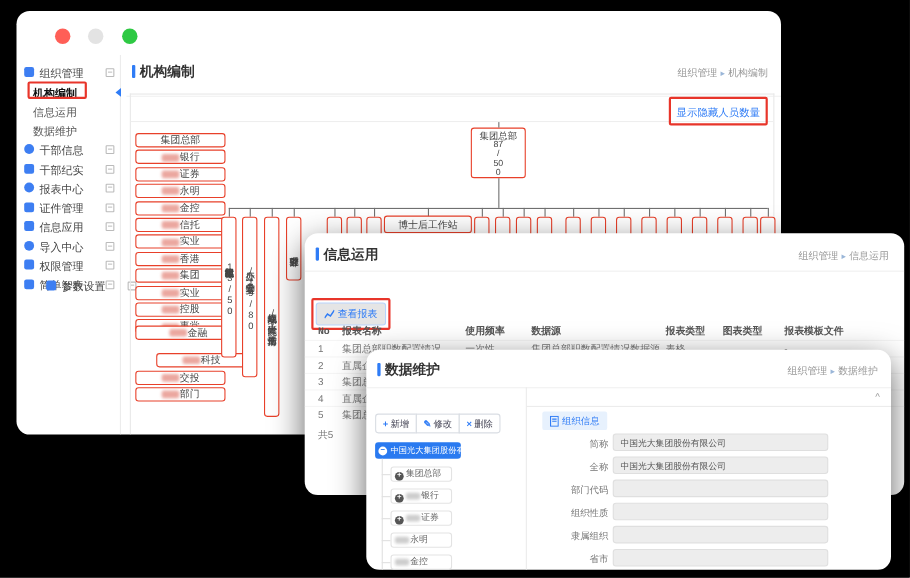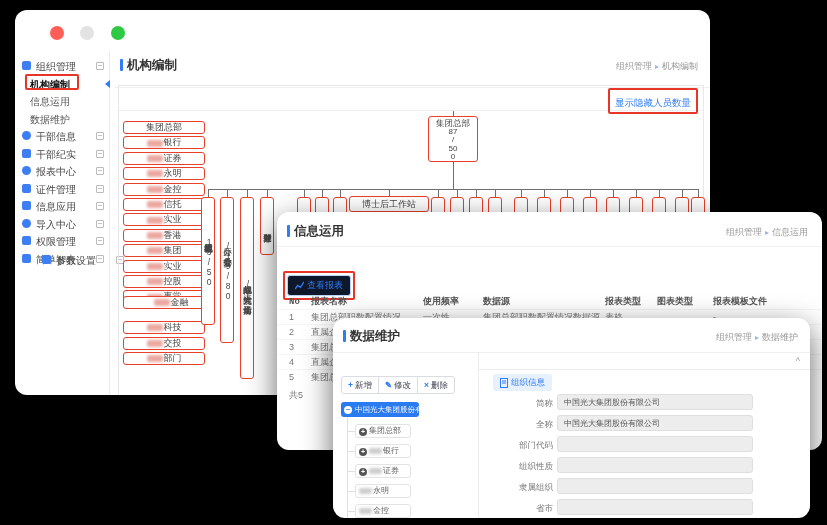--- a/index.html
+++ b/index.html
@@ -60,21 +60,21 @@
   .rootbox { font-size:8px; line-height:8.5px; padding-top:2px; }
   .rootbox .nm { font-size:8.5px; }
   .cline { position:absolute; background:#707070; }
 
   
   .sec-row { position:absolute; left:0; right:0; border-bottom:1px solid #ececec; }
   .sec-label { font-size:9.5px; color:#888; }
   .grid-ico { display:inline-block; width:8px; height:8px; margin-right:4px; vertical-align:-1px; }
   #view-report-ann { position:absolute; left:6px; top:59px; border:2px solid #e8352a; border-radius:2px; padding:2px; }
   #view-report-btn { display:inline-flex; align-items:center; gap:3px; border:1px solid #b9d4fb; border-radius:3px;
-    background:#0f172a; color:#2f7cf6; font-size:9px; padding:3px 7px; cursor:pointer; }
+    background:#e5e5e5; color:#2f7cf6; font-size:9px; padding:3px 7px; cursor:pointer; }
   #report-table { position:absolute; left:0; right:0; top:82px; }
   .tr { display:grid; grid-template-columns:22px 112px 60px 122px 52px 56px 1fr;
     padding-left:12px; height:15px; align-items:center; }
   .tr div { font-size:9px; color:#777; white-space:nowrap; overflow:hidden; }
   .tr.thead div { color:#555; font-weight:bold;font-family:Liberation Mono, monospace; }
   .t-footer { position:absolute; left:12px; font-size:9px; color:#777; }
 
   
   #left-panel { position:absolute; left:0; top:34px; bottom:0; width:146px; border-right:1px solid #ececec; }
   .panel-head { position:absolute; left:0; right:0; top:0; height:18px; border-bottom:1px solid #ececec; }
@@ -202,21 +202,21 @@
         <div class="orgbox list-box" style="top: 81.2px;"><span class="blur"></span><span>永明</span></div>
         <div class="orgbox list-box" style="top: 96.6px;"><span class="blur"></span><span>金控</span></div>
         <div class="orgbox list-box" style="top: 112px;"><span class="blur"></span><span>信托</span></div>
         <div class="orgbox list-box" style="top: 127.4px;"><span class="blur"></span><span>实业</span></div>
         <div class="orgbox list-box" style="top: 142.8px;"><span class="blur"></span><span>香港</span></div>
         <div class="orgbox list-box" style="top: 158.2px;"><span class="blur"></span><span>集团</span></div>
         <div class="orgbox list-box" style="top: 173.6px;"><span class="blur"></span><span>实业</span></div>
         <div class="orgbox list-box" style="top: 189px;"><span class="blur"></span><span>控股</span></div>
         <div class="orgbox list-box" style="top: 204.4px;"><span class="blur"></span><span>事堂</span></div>
         <div class="orgbox list-box" style="top: 210px; padding-left: 14px;"><span class="blur"></span><span>金融</span></div>
-        <div class="orgbox list-box" style="top: 235.2px;"><span class="blur"></span><span>科技</span></div>
+        <div class="orgbox list-box" style="top: 235.2px; margin-left: 19px;"><span class="blur"></span><span>科技</span></div>
         <div class="orgbox list-box" style="top: 250.6px;"><span class="blur"></span><span>交投</span></div>
         <div class="orgbox list-box" style="top: 266px;"><span class="blur"></span><span>部门</span></div>
         <div class="orgbox rootbox" style="left: 309px; top: 30px; width: 50px; height: 46px;">
           <div class="nm">集团总部</div>
           <div>87</div>
           <div>/</div>
           <div>50</div>
           <div>0</div>
         </div>
         <div class="cline" style="left: 334px; top: 25px; width: 1px; height: 5px;"></div>

